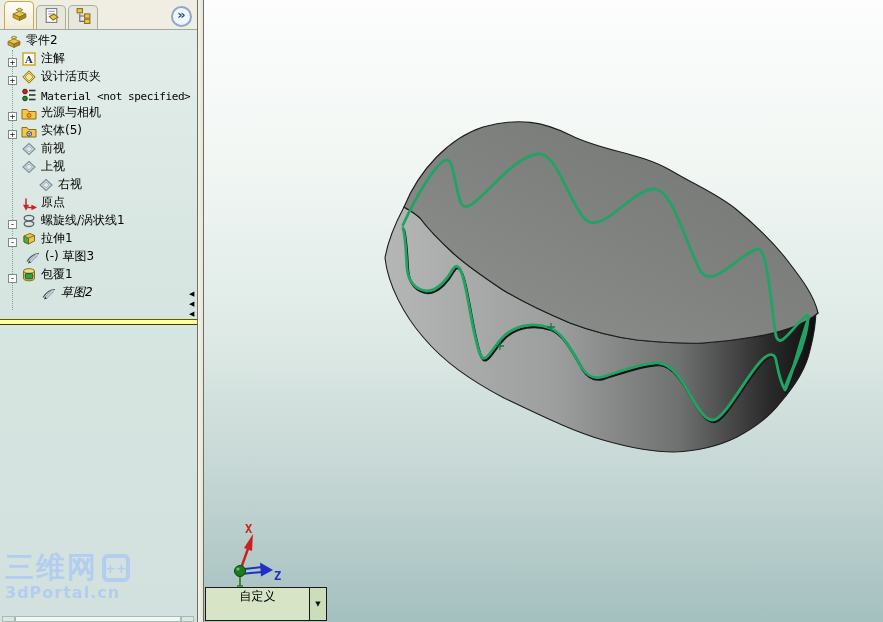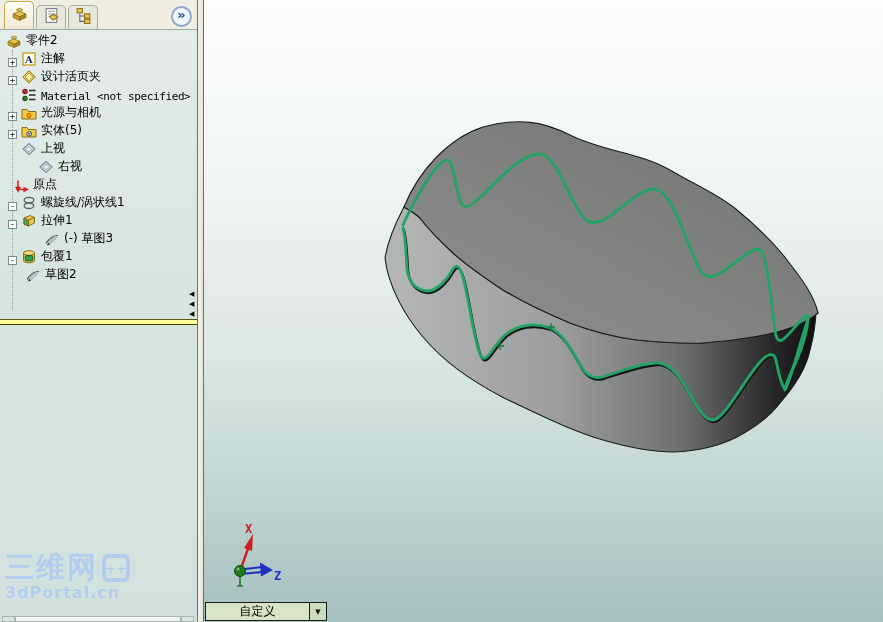--- a/index.html
+++ b/index.html
@@ -72,21 +72,21 @@
     background:linear-gradient(90deg,#f6f4ea,#e6e4d6);
     border-left:1px solid #6f6f67;border-right:1px solid #6f6f67;
   }
   
   #viewport{
     position:absolute;left:204px;top:0;width:679px;height:622px;
     background:linear-gradient(180deg,#fcfdfc 0%,#f2f7f4 25%,#dde9e5 55%,#c3d5d3 78%,#a4c0bf 100%);
   }
   #viewport svg.scene{position:absolute;left:0;top:0;}
   .combo{
-    position:absolute;left:1px;bottom:1px;width:122px;height:19px;box-sizing:border-box;
+    position:absolute;left:1px;bottom:1px;width:122px;height:34px;box-sizing:border-box;
     border:1px solid #1a1a1a;background:#d7e5c6;display:flex;
     font-size:12px;color:#000;
   }
   .combo-text{flex:1;text-align:center;line-height:17px;}
   .combo-btn{
     width:16px;border-left:1px solid #1a1a1a;background:#ccddbb;
     display:flex;align-items:center;justify-content:center;font-size:7px;color:#111;
   }
 </style>
 </head>
@@ -209,33 +209,43 @@
     <span class="label">实体(5)</span>
   </div>
         <div class="row" style="padding-left: 8px;">
     <span class="expander" style="visibility: hidden;"></span>
     <span class="ticon">
             <svg viewBox="0 0 16 16">
               <path d="M8 2.5 L14 8 L8 13.5 L2 8 Z" fill="none" stroke="#7c8c9c" stroke-width="1.1"></path>
               <path d="M8 5 L11.5 8 L8 11 L4.5 8 Z" fill="none" stroke="#a0b0bc" stroke-width="1"></path>
             </svg>
           </span>
-    <span class="label">上视</span>
-  </div>
-        <div class="row" style="padding-left: 25px;">
+    <span class="label">前视</span>
+  </div>
+        <div class="row" style="padding-left: 8px;">
     <span class="expander" style="visibility: hidden;"></span>
     <span class="ticon">
             <svg viewBox="0 0 16 16">
               <path d="M8 2.5 L14 8 L8 13.5 L2 8 Z" fill="none" stroke="#7c8c9c" stroke-width="1.1"></path>
               <path d="M8 5 L11.5 8 L8 11 L4.5 8 Z" fill="none" stroke="#a0b0bc" stroke-width="1"></path>
             </svg>
           </span>
+    <span class="label">上视</span>
+  </div>
+        <div class="row" style="padding-left: 25px;">
+    <span class="expander" style="visibility: hidden;"></span>
+    <span class="ticon">
+            <svg viewBox="0 0 16 16">
+              <path d="M8 2.5 L14 8 L8 13.5 L2 8 Z" fill="none" stroke="#7c8c9c" stroke-width="1.1"></path>
+              <path d="M8 5 L11.5 8 L8 11 L4.5 8 Z" fill="none" stroke="#a0b0bc" stroke-width="1"></path>
+            </svg>
+          </span>
     <span class="label">右视</span>
   </div>
-        <div class="row" style="">
+        <div class="row" style="padding-left: 8px;">
     <span class="expander" style="visibility: hidden;"></span>
     <span class="ticon">
             <svg viewBox="0 0 16 16">
               <g stroke="#cc2222" stroke-width="1.5" fill="#cc2222">
                 <line x1="5" y1="3.5" x2="5" y2="11"></line>
                 <polygon points="5,14 3.2,10.5 6.8,10.5"></polygon>
                 <line x1="6.5" y1="12.5" x2="12" y2="12.5"></line>
                 <polygon points="14.5,12.5 11.2,10.9 11.2,14.1"></polygon>
               </g>
             </svg>
@@ -260,21 +270,21 @@
             <svg viewBox="0 0 16 16">
               <g stroke="#7a5c10" stroke-width="0.9">
                 <path d="M3 5 L9 2.5 L13.5 4.5 L13.5 10 L7.5 13 L3 11 Z" fill="#e8c84a"></path>
                 <path d="M3 5 L7.5 7 L7.5 13 L3 11 Z" fill="#3fae4f"></path>
                 <path d="M7.5 7 L13.5 4.5" fill="none"></path>
               </g>
             </svg>
           </span>
     <span class="label">拉伸1</span>
   </div>
-        <div class="row" style="padding-left: 31px;">
+        <div class="row" style="padding-left: 12px;">
     <span class="expander" style="visibility: hidden;"></span>
     <span class="ticon">
             <svg viewBox="0 0 16 16">
               <path d="M2 12.5 Q7 4.5 14 4.5" fill="none" stroke="#49525a" stroke-width="1.1"></path>
               <line x1="4.6" y1="13" x2="12" y2="5.6" stroke="#9aa2aa" stroke-width="3"></line>
               <line x1="4.6" y1="13" x2="12" y2="5.6" stroke="#d0d6dc" stroke-width="1.2"></line>
               <polygon points="3,14.5 6,13.6 4,11.7" fill="#2c3238"></polygon>
             </svg>
           </span>
     <span class="label">(-) 草图3</span>
@@ -283,21 +293,21 @@
     <span class="expander">-</span>
     <span class="ticon">
             <svg viewBox="0 0 16 16">
               <path d="M2.5 4 v7.5 a5.5 2.3 0 0 0 11 0 V4" fill="#e6c44f" stroke="#8a6d1d"></path>
               <ellipse cx="8" cy="4" rx="5.5" ry="2.3" fill="#f4dc7a" stroke="#8a6d1d"></ellipse>
               <rect x="4.3" y="6.6" width="7.4" height="5.2" rx="1" fill="#2f9e4f" stroke="#135f2a"></rect>
             </svg>
           </span>
     <span class="label">包覆1</span>
   </div>
-        <div class="row" style="padding-left: 12px;">
+        <div class="row" style="padding-left: 28px; font-style: italic;">
     <span class="expander" style="visibility: hidden;"></span>
     <span class="ticon">
             <svg viewBox="0 0 16 16">
               <path d="M2 12.5 Q7 4.5 14 4.5" fill="none" stroke="#49525a" stroke-width="1.1"></path>
               <line x1="4.6" y1="13" x2="12" y2="5.6" stroke="#9aa2aa" stroke-width="3"></line>
               <line x1="4.6" y1="13" x2="12" y2="5.6" stroke="#d0d6dc" stroke-width="1.2"></line>
               <polygon points="3,14.5 6,13.6 4,11.7" fill="#2c3238"></polygon>
             </svg>
           </span>
     <span class="label">草图2</span>

